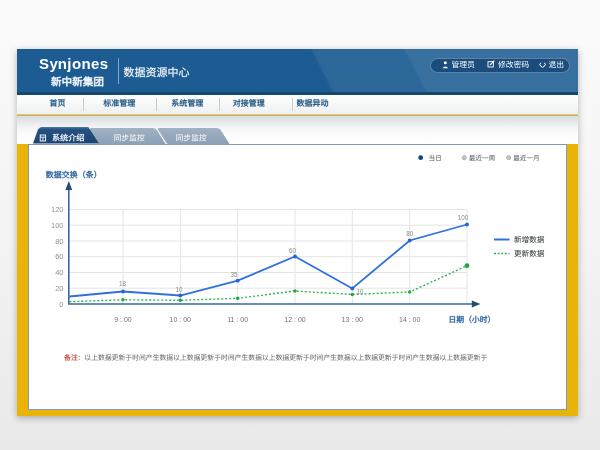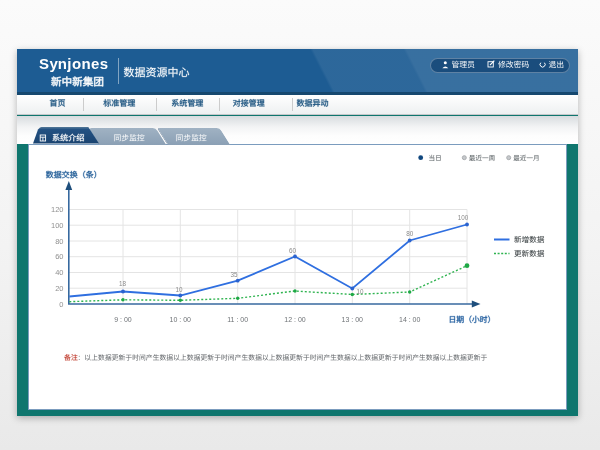--- a/index.html
+++ b/index.html
@@ -1,17 +1,17 @@
 <!DOCTYPE html>
 <html><head><meta charset="utf-8">
 <style>
 *{margin:0;padding:0;box-sizing:border-box}
 html,body{width:600px;height:450px;overflow:hidden}
 body{font-family:"Liberation Sans",sans-serif;background:linear-gradient(180deg,#fbfbfb 0%,#f3f3f3 55%,#e9e9e9 100%);position:relative}
-#card{position:absolute;left:17px;top:49px;width:561px;height:367px;background:#0f766e;box-shadow:0 2px 7px rgba(0,0,0,.28)}
+#card{position:absolute;left:17px;top:49px;width:561px;height:367px;background:#eab308;box-shadow:0 2px 7px rgba(0,0,0,.28)}
 #hdr{position:absolute;left:0;top:0;width:561px;height:46px;background:
  linear-gradient(63deg, rgba(255,255,255,0) 0 54%, rgba(255,255,255,.07) 54.5% 70%, rgba(255,255,255,.12) 70.5% 100%),#1d5c93;
  border-bottom:3px solid #16486f}
 #logoen{position:absolute;left:22px;top:6px;color:#fff;font-size:15px;font-weight:bold;letter-spacing:.4px}
 #vsep{position:absolute;left:101px;top:9px;width:1px;height:26px;background:rgba(255,255,255,.45)}
 #pill{position:absolute;left:413px;top:9px;width:140px;height:14.5px;background:#1a4d7d;border:1px solid rgba(255,255,255,.30);border-radius:8px}
 #nav{position:absolute;left:0;top:46px;width:561px;height:20px;background:linear-gradient(180deg,#ffffff,#eef0f1);border-bottom:1px solid #c5c8cb}
 .nsep{position:absolute;top:3px;width:1px;height:13px;background:#ccc}
 #strip{position:absolute;left:0;top:67px;width:561px;height:28px;background:linear-gradient(180deg,#d8dcdf,#f3f4f5 40%,#fdfdfd 70%,#fff)}
 .tab{position:absolute;height:17px}

